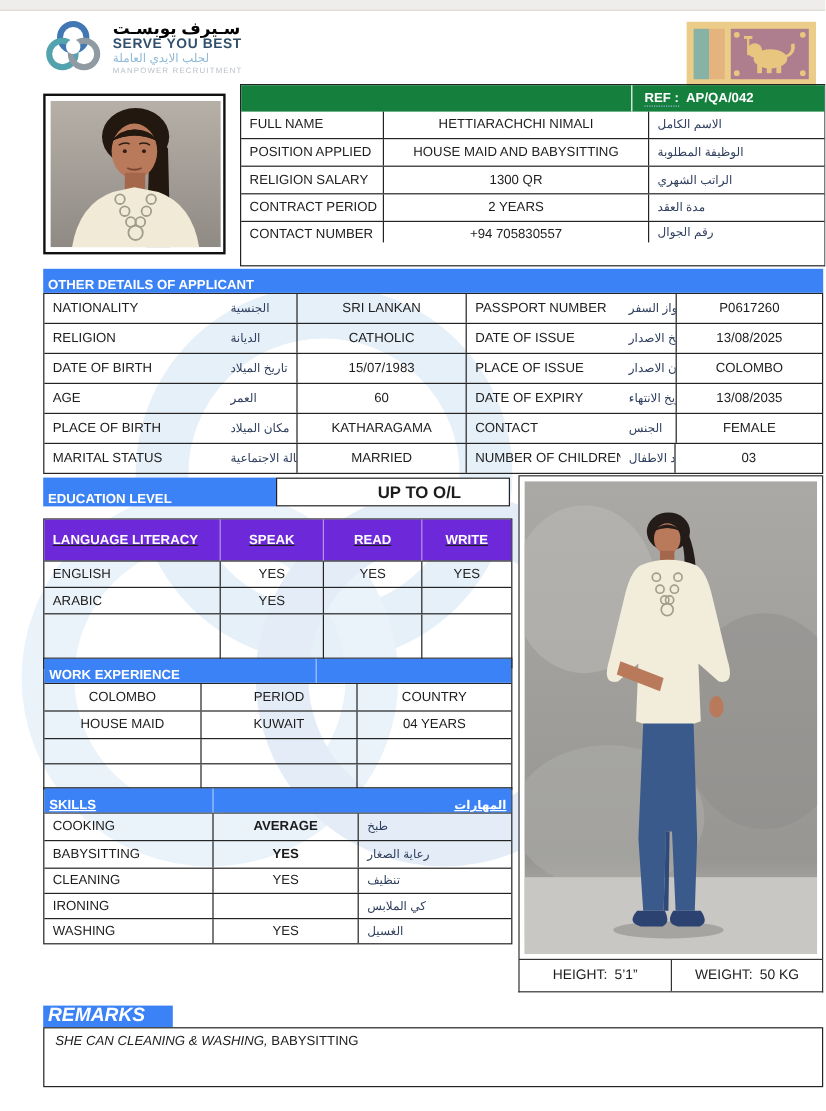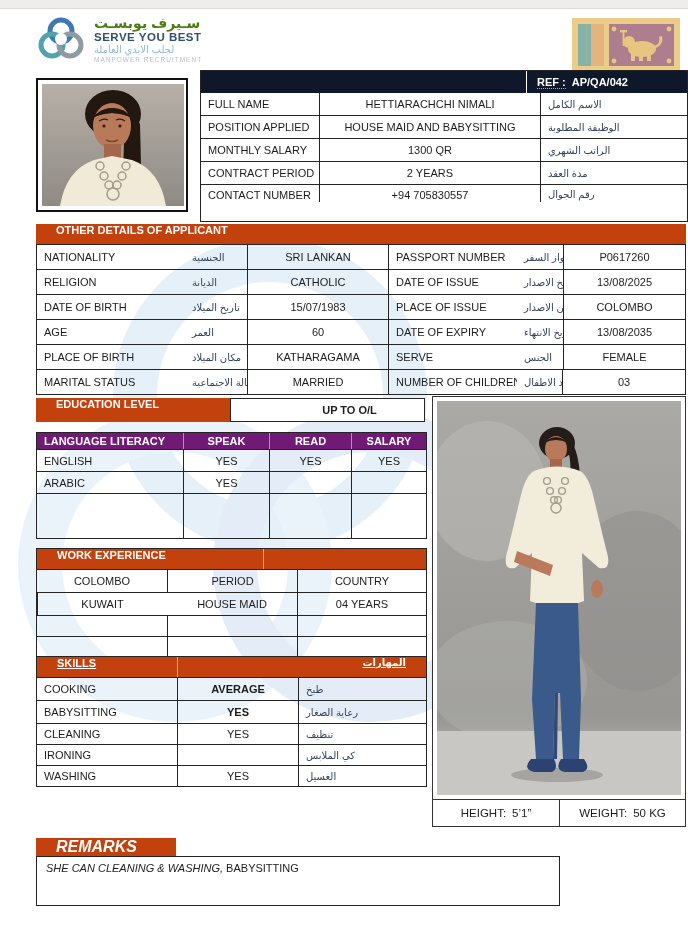--- a/index.html
+++ b/index.html
@@ -8,61 +8,61 @@
   .top-strip{position:absolute;left:0;top:0;width:688px;height:8px;background:#efedeb;border-bottom:1px solid #dcdad7;}
 
   
   .watermark{position:absolute;left:15px;top:235px;z-index:0;opacity:.55;}
 
   .layer{position:absolute;z-index:1;}
 
   
   .logo-wrap{left:36px;top:14px;display:flex;align-items:center;gap:8px;}
   .logo-text{display:flex;flex-direction:column;line-height:1.15;}
-  .logo-ar{font-size:14px;font-weight:bold;color:#4d7c0f;}
+  .logo-ar{font-size:14px;font-weight:bold;color:#000000;}
   .logo-en{font-size:11.5px;font-weight:bold;color:#31506b;letter-spacing:.5px;}
   .logo-ar2{font-size:10px;color:#8fbad8;}
   .logo-en2{font-size:6.5px;color:#b9bfc6;letter-spacing:1px;}
 
   .flag{left:572px;top:18px;}
 
   
-  .navybar{background:#c2410c;color:#fff;font-weight:bold;font-size:11px;display:flex;align-items:flex-start;padding:0 20px;position:relative;}
+  .navybar{background:#3b82f6;color:#fff;font-weight:bold;font-size:11px;display:flex;align-items:flex-end;padding:0 4px;position:relative;}
   .bar-sep{position:absolute;top:0;bottom:0;width:1px;background:rgba(255,255,255,.55);}
   .tbl{border:1px solid #242424;background:transparent;}
   .row{display:grid;border-top:1px solid #242424;}
   .row.first{border-top:none;}
   .c{display:flex;align-items:center;font-size:11px;padding:1px 7px;overflow:hidden;white-space:nowrap;}
   .c.center{justify-content:center;padding:1px 2px;}
   .c.right{justify-content:flex-end;}
   .c.vl{border-left:1px solid #242424;}
   .c.vr{border-right:1px solid #242424;}
   .ar{font-size:10px;color:#31405f;direction:rtl;}
 
   
   .personal{left:200px;top:70px;width:486px;}
-  .pt-head{height:22px;background:#0f172a;display:flex;align-items:stretch;}
+  .pt-head{height:22px;background:#15803d;display:flex;align-items:stretch;}
   .pt-head .sp{flex:1;}
   .ref-cell{width:150px;border-left:1px solid #fff;color:#fff;font-size:11px;font-weight:bold;display:flex;align-items:center;padding-left:10px;gap:6px;}
   .ref-label{border-bottom:1px dotted #9fb4de;}
   .personal .row{grid-template-columns:118px 1fr 146px;height:22px;}
   .personal .row.tall{height:36px;align-items:start;}
   .personal .row.tall .c{align-items:flex-start;padding-top:4px;}
 
   
   .other{left:36px;top:224px;width:650px;}
   .other .row{grid-template-columns:148px 62px 142px 128px 46px 1fr;height:24px;}
 
   
   .educ{left:36px;top:398px;width:389px;display:flex;height:24px;}
   .educ .navybar{width:194px;height:24px;box-sizing:border-box;}
-  .educ-val{flex:1;border:1px solid #242424;display:flex;align-items:center;justify-content:center;font-weight:bold;font-size:11px;background:#fff;padding-left:44px;}
+  .educ-val{flex:1;border:1px solid #242424;display:flex;align-items:center;justify-content:center;font-weight:bold;font-size:14px;background:#fff;padding-left:44px;}
 
   .lang{left:36px;top:432px;width:389px;}
-  .lang .hrow{display:grid;grid-template-columns:146px 86px 82px 1fr;background:#701a75;height:16px;}
+  .lang .hrow{display:grid;grid-template-columns:146px 86px 82px 1fr;background:#6d28d9;height:34px;text-decoration:underline;}
   .lang .hrow .c{color:#fff;font-weight:bold;border-left:1px solid rgba(255,255,255,.5);}
   .lang .hrow .c:first-child{border-left:none;}
   .lang .row{grid-template-columns:146px 86px 82px 1fr;height:21px;}
   .lang .row.tall{height:44px;}
 
   .work{left:36px;top:548px;width:389px;}
   .work .navybar{height:20px;}
   .work .row{grid-template-columns:130px 130px 1fr;height:22px;}
   .work .row.small{height:20px;}
 
@@ -73,21 +73,21 @@
 
   
   .photo-head{left:36px;top:78px;width:152px;height:134px;border:2px solid #111;background:#fff;padding:4px;box-sizing:border-box;}
   .photo-full{left:432px;top:396px;width:254px;height:404px;border:1px solid #333;background:#fff;padding:4px;box-sizing:border-box;}
   .hw{left:432px;top:800px;width:254px;height:27px;border:1px solid #333;border-top:none;display:grid;grid-template-columns:1fr 1fr;box-sizing:border-box;background:#fff;}
   .hw .c{justify-content:center;gap:6px;font-size:11.5px;}
   .hw .c.vl{border-left:1px solid #333;}
 
   
   .remarks-bar{left:36px;top:838px;width:100px;height:18px;font-style:italic;font-size:16px;}
-  .remarks-box{left:36px;top:856px;width:524px;height:50px;border:1px solid #242424;box-sizing:border-box;padding:5px 9px;font-size:11px;background:transparent;}
+  .remarks-box{left:36px;top:856px;width:650px;height:50px;border:1px solid #242424;box-sizing:border-box;padding:5px 9px;font-size:11px;background:transparent;}
   .rm-it{font-style:italic;}
 </style>
 </head>
 <body>
 
 <div class="page">
   <div class="top-strip"></div>
 
   <svg class="watermark" width="500" height="500" viewBox="0 0 500 500">
     <circle cx="255" cy="160" r="135" fill="none" stroke="#d3e4f4" stroke-width="44"></circle>
@@ -176,21 +176,21 @@
       <div class="c">FULL NAME</div>
       <div class="c center vl vr">HETTIARACHCHI NIMALI</div>
       <div class="c right ar">الاسم الكامل</div>
     </div>
     <div class="row">
       <div class="c">POSITION APPLIED</div>
       <div class="c center vl vr">HOUSE MAID AND BABYSITTING</div>
       <div class="c right ar">الوظيفة المطلوبة</div>
     </div>
     <div class="row">
-      <div class="c">MONTHLY SALARY</div>
+      <div class="c">RELIGION SALARY</div>
       <div class="c center vl vr">1300 QR</div>
       <div class="c right ar">الراتب الشهري</div>
     </div>
     <div class="row">
       <div class="c">CONTRACT PERIOD</div>
       <div class="c center vl vr">2 YEARS</div>
       <div class="c right ar">مدة العقد</div>
     </div>
     <div class="row tall">
       <div class="c">CONTACT NUMBER</div>
@@ -233,21 +233,21 @@
         <div class="c right ar">العمر</div>
         <div class="c center vl vr">60</div>
         <div class="c">DATE OF EXPIRY</div>
         <div class="c right ar">تاريخ الانتهاء</div>
         <div class="c center vl">13/08/2035</div>
       </div>
       <div class="row">
         <div class="c">PLACE OF BIRTH</div>
         <div class="c right ar">مكان الميلاد</div>
         <div class="c center vl vr">KATHARAGAMA</div>
-        <div class="c">SERVE</div>
+        <div class="c">CONTACT</div>
         <div class="c right ar">الجنس</div>
         <div class="c center vl">FEMALE</div>
       </div>
       <div class="row">
         <div class="c">MARITAL STATUS</div>
         <div class="c right ar">الحالة الاجتماعية</div>
         <div class="c center vl vr">MARRIED</div>
         <div class="c">NUMBER OF CHILDREN</div>
         <div class="c right ar vr">عدد الاطفال</div>
         <div class="c center">03</div>
@@ -260,21 +260,21 @@
       <span>EDUCATION LEVEL</span>
     </div>
     <div class="educ-val">UP TO O/L</div>
   </div>
 
   <div class="layer tbl lang">
     <div class="hrow">
       <div class="c">LANGUAGE LITERACY</div>
       <div class="c center">SPEAK</div>
       <div class="c center">READ</div>
-      <div class="c center">SALARY</div>
+      <div class="c center">WRITE</div>
     </div>
     <div class="row first" style="border-top:1px solid #242424;">
       <div class="c">ENGLISH</div>
       <div class="c center vl">YES</div>
       <div class="c center vl">YES</div>
       <div class="c center vl">YES</div>
     </div>
     <div class="row">
       <div class="c">ARABIC</div>
       <div class="c center vl">YES</div>
@@ -293,22 +293,22 @@
     <div class="navybar">
       <span>WORK EXPERIENCE</span>
       <span class="bar-sep" style="left:58%;"></span>
     </div>
     <div class="row">
       <div class="c center">COLOMBO</div>
       <div class="c center vl">PERIOD</div>
       <div class="c center vl">COUNTRY</div>
     </div>
     <div class="row">
+      <div class="c center">HOUSE MAID</div>
       <div class="c center vl">KUWAIT</div>
-      <div class="c center">HOUSE MAID</div>
       <div class="c center vl">04 YEARS</div>
     </div>
     <div class="row small">
       <div class="c center"></div>
       <div class="c center vl"></div>
       <div class="c center vl"></div>
     </div>
     <div class="row small">
       <div class="c center"></div>
       <div class="c center vl"></div>

